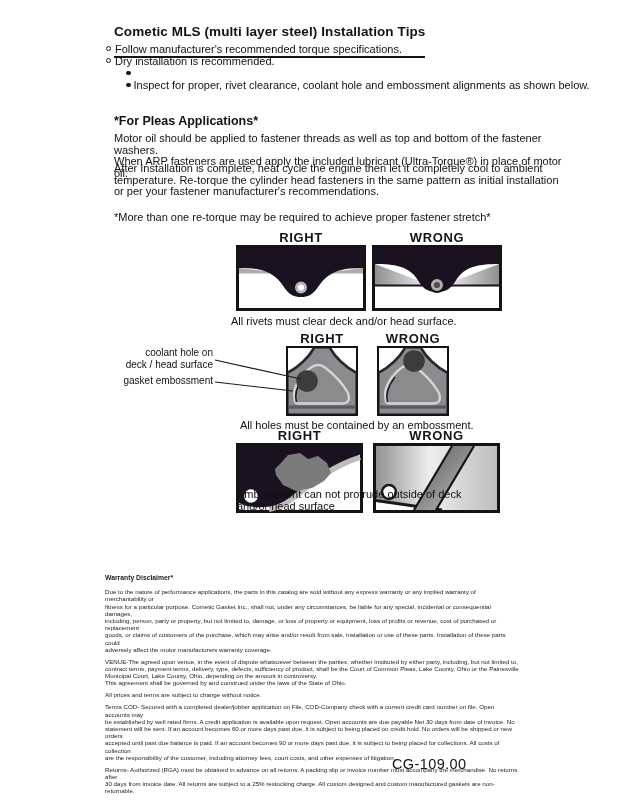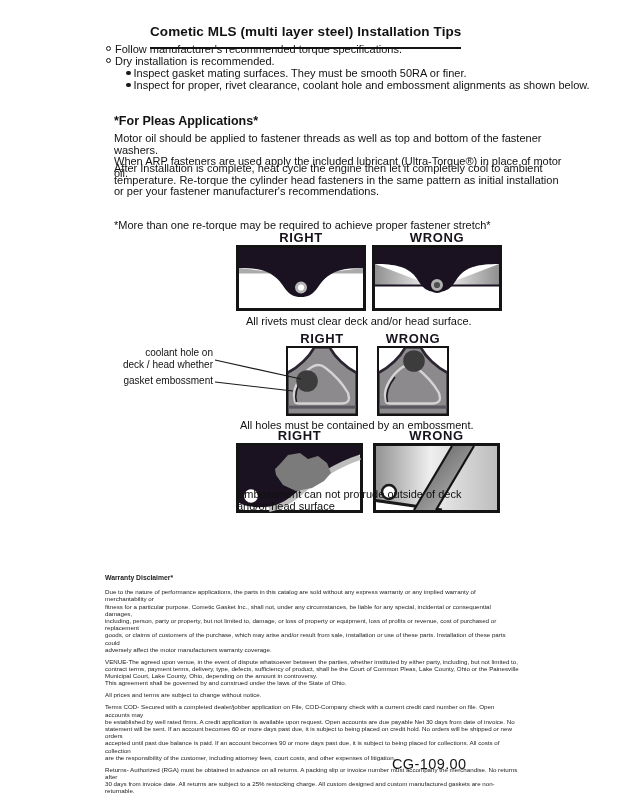--- a/index.html
+++ b/index.html
@@ -5,21 +5,21 @@
   * { margin:0; padding:0; box-sizing:border-box; }
   html,body { background:#e8e8e8; }
   .page {
     position:relative; width:618px; height:800px; background:#ffffff;
     font-family:"Liberation Sans", sans-serif; color:#121212; overflow:hidden;
     margin:0 auto;
   }
   .abs { position:absolute; }
   .title {
     left:114px; top:24px; font-size:13.5px; font-weight:bold;
-    border-bottom:2px solid #141414; padding-bottom:8px; letter-spacing:.1px;margin-left:36px;
+    border-bottom:2px solid #141414; padding-bottom:17px; letter-spacing:.1px;
   }
   .bullets { left:106px; top:43px; font-size:11px; }
   .b-row { display:flex; align-items:flex-start; height:12px; line-height:12px; }
   .ring {
     width:5px; height:5px; border:1.2px solid #1a1a1a; border-radius:50%;
     margin:3px 4px 0 0; flex:none;
   }
   .sub { margin-left:20px; }
   .dot {
     width:4.5px; height:4.5px; background:#1a1a1a; border-radius:50%;
@@ -49,35 +49,34 @@
     <div class="b-row">
       <span class="ring"></span>
       <span>Follow manufacturer's recommended torque specifications.</span>
     </div>
     <div class="b-row">
       <span class="ring"></span>
       <span>Dry installation is recommended.</span>
     </div>
     <div class="b-row sub">
       <span class="dot"></span>
-      <span>Inspect gasket mating surfaces.  They must be smooth 50RA or finer.</span>
     </div>
     <div class="b-row sub">
       <span class="dot"></span>
       <span>Inspect for proper, rivet clearance, coolant hole and embossment alignments as shown below.</span>
     </div>
   </div>
 
   <div class="abs h2">*For Pleas Applications*</div>
   <div class="abs para" style="top:133px;">Motor oil should be applied to fastener threads as well as top and bottom of the fastener washers.
 When ARP fasteners are used apply the included lubricant (Ultra-Torque®) in place of motor oil.</div>
   <div class="abs para" style="top:163px;">After Installation is complete, heat cycle the engine then let it completely cool to ambient
 temperature. Re-torque the cylinder head fasteners in the same pattern as initial installation
 or per your fastener manufacturer's recommendations.</div>
-  <div class="abs para" style="top:220px;">*More than one re-torque may be required to achieve proper fastener stretch*</div>
+  <div class="abs para" style="top:212px;">*More than one re-torque may be required to achieve proper fastener stretch*</div>
 
   <div class="abs figlabel" style="left:236px; top:230px; width:130px;">RIGHT</div>
   <div class="abs figlabel" style="left:372px; top:230px; width:130px;">WRONG</div>
 
   <svg class="abs figbox" style="left:236px; top:245px;" width="130" height="66" viewBox="0 0 130 66">
     <rect x="1.5" y="1.5" width="127" height="63" fill="#ffffff" stroke="#141414" stroke-width="3"></rect>
     <polygon points="3,23 48,28.5 3,28.5" fill="#ababab"></polygon>
     <polygon points="127,23 82,28.5 127,28.5" fill="#ababab"></polygon>
     <path d="M3,3 H127 V23 C107,23 97,26 88.5,34 C80.5,41.5 79.5,52 65,52 C50.5,52 49.5,41.5 41.5,34 C33,26 23,23 3,23 Z" fill="#1a1220"></path>
     <circle cx="65" cy="42.5" r="7" fill="#b5b5b5" stroke="#1a1220" stroke-width="2"></circle>
@@ -97,27 +96,27 @@
     </defs>
     <rect x="1.5" y="1.5" width="127" height="63" fill="#ffffff" stroke="#141414" stroke-width="3"></rect>
     <polygon points="3,19 3,40 58,40" fill="url(#gL1)"></polygon>
     <polygon points="127,19 127,40 72,40" fill="url(#gR1)"></polygon>
     <line x1="3" y1="40.5" x2="127" y2="40.5" stroke="#1a1220" stroke-width="1.8"></line>
     <path d="M3,3 H127 V19 C106,19 96.5,22 89,29 C82,35.5 81,47 65,47 C49,47 48,35.5 41,29 C33.5,22 24,19 3,19 Z" fill="#1a1220"></path>
     <circle cx="65" cy="40" r="7" fill="#b0b0b0" stroke="#1a1220" stroke-width="2"></circle>
     <circle cx="65" cy="40" r="3.1" fill="#4f4f4f"></circle>
   </svg>
 
-  <div class="abs figcap" style="left:246px; top:315px;">All rivets must clear deck and/or head surface.</div>
+  <div class="abs figcap" style="left:231px; top:315px;">All rivets must clear deck and/or head surface.</div>
 
   <div class="abs figlabel" style="left:286px; top:331px; width:72px;">RIGHT</div>
   <div class="abs figlabel" style="left:377px; top:331px; width:72px;">WRONG</div>
 
   <div class="abs ann" style="left:108px; top:347px; width:105px;">coolant hole on
-deck / head whether</div>
+deck / head surface</div>
   <div class="abs ann" style="left:108px; top:375px; width:105px;">gasket embossment</div>
 
   <svg class="abs figbox" style="left:286px; top:346px;" width="72" height="70" viewBox="0 0 72 70">
     <rect x="1.25" y="1.25" width="69.5" height="67.5" fill="#8c8a8c" stroke="#141414" stroke-width="2.5"></rect>
     <path d="M2,2 H28 C23,11 13,21 2,26.5 Z" fill="#ffffff"></path>
     <path d="M28,2 C23,11 13,21 2,26.5" stroke="#2c2430" stroke-width="2.6" fill="none"></path>
     <path d="M70,2 H44 C49,11 59,21 70,26.5 Z" fill="#ffffff"></path>
     <path d="M44,2 C49,11 59,21 70,26.5" stroke="#2c2430" stroke-width="2.6" fill="none"></path>
     <path d="M9,56 L8,49 C8,42 13,31 23,23 C28,19 34,17.5 39,21.5 C49,29 58,40 62,47 L63,52 C63,55.5 60,57.5 56,57.5 L13,57.5 C10.5,57.5 9.3,57 9,56 Z" stroke="#d4d4d4" stroke-width="2.4" fill="none"></path>
     <path d="M10.5,56 C8.5,49 10.5,41 16.5,32" stroke="#201a24" stroke-width="1.6" fill="none"></path>

